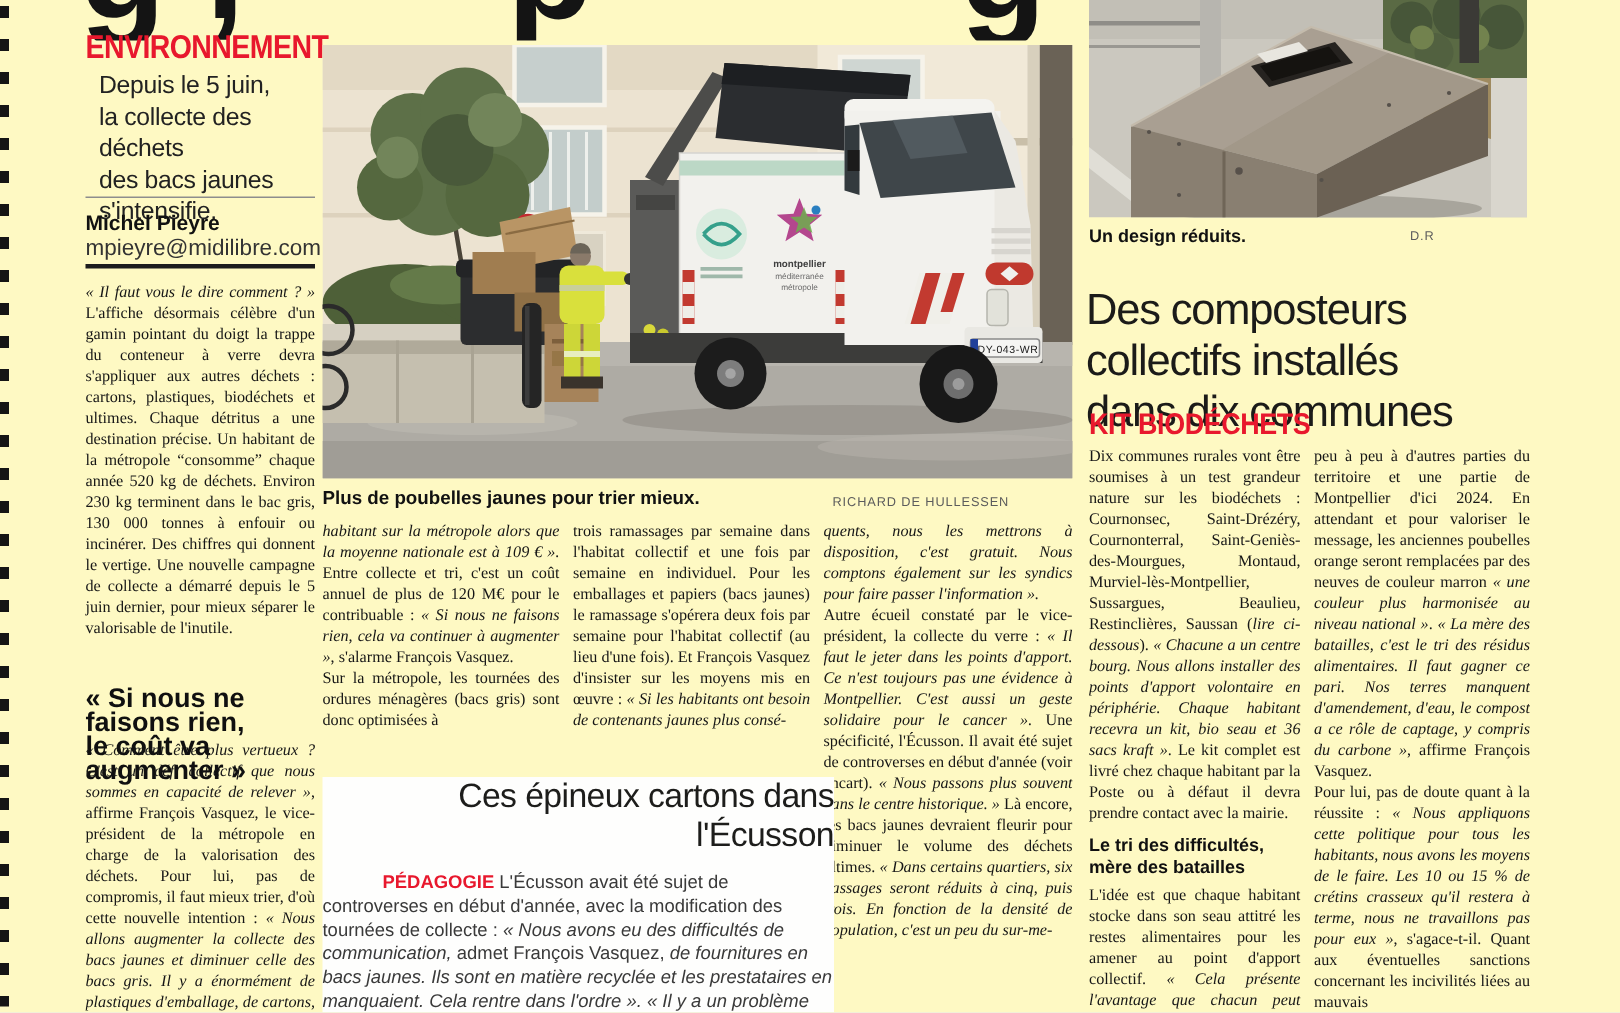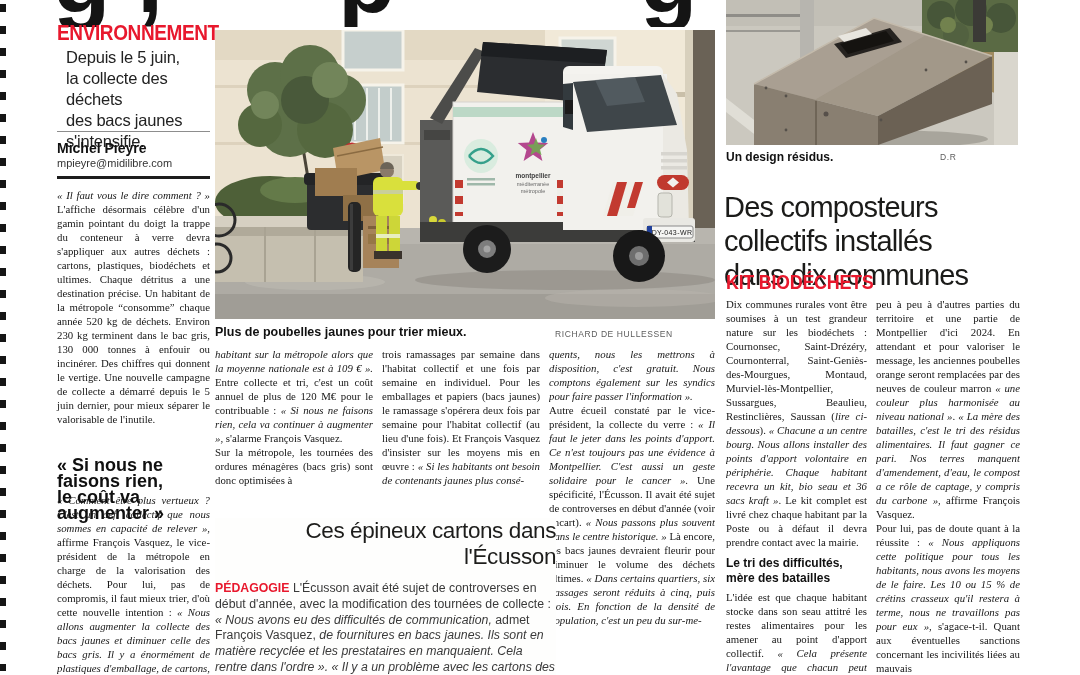--- a/index.html
+++ b/index.html
@@ -1,30 +1,30 @@
 <!DOCTYPE html>
 <html><head>
 <meta charset="utf-8">
 <style>
   html,body{margin:0;padding:0;background:#e9e9e9;}
-  .page{position:relative;width:1080px;height:675px;background:#ffffff;overflow:hidden;
+  .page{position:relative;width:1080px;height:675px;background:#fef9c3;overflow:hidden;
         font-family:"Liberation Sans",sans-serif;}
   .abs{position:absolute;}
   
   .serif{font-family:"Liberation Serif",serif;font-size:10.8px;line-height:14px;color:#161616;
          text-align:justify;white-space:pre-line;}
   .rich .it{font-style:italic;}
-  .rich .bd{font-weight:bold;}
+  .rich .bd{font-weight:bold;margin-left:40px;}
   .rich .red{color:#e8182d;}
   .sans{font-family:"Liberation Sans",sans-serif;}
   .kicker{font-weight:800;color:#e8182d;font-size:20px;letter-spacing:-0.4px;
           transform:scale(0.95,1.1);transform-origin:left top;white-space:nowrap;}
   .standfirst{font-size:16.5px;line-height:21px;color:#222;white-space:pre-line;letter-spacing:-0.2px;}
   .byline{font-weight:bold;font-size:14px;color:#111;}
-  .bymail{font-size:11px;color:#333;}
+  .bymail{font-size:15px;color:#333;}
   .rule-thin{height:1px;background:#8d8d8d;}
   .rule-thick{height:2.5px;background:#1c1c1c;}
   .subhead{font-weight:bold;font-size:18px;line-height:16px;color:#101010;white-space:pre-line;}
   .caption{font-weight:bold;font-size:12.5px;color:#111;}
   .credit{font-size:8.5px;color:#5c5c5c;letter-spacing:0.6px;text-align:left;}
   .boxtitle{font-size:22.5px;line-height:26px;color:#1d1d1b;letter-spacing:-0.4px;font-weight:400;text-align:right;}
   .boxbody{font-size:12.3px;line-height:15.8px;color:#3a3a3a;text-align:left;white-space:pre-line;}
   .rheadline{font-size:29px;line-height:34px;color:#1b1b19;letter-spacing:-0.8px;font-weight:400;white-space:pre-line;margin-top:23px;}
   .rkicker{font-weight:800;color:#e8182d;font-size:18.5px;letter-spacing:-0.3px;
            transform:scale(0.97,1.08);transform-origin:left top;white-space:nowrap;}
@@ -298,21 +298,21 @@
         <circle cx="40" cy="88" r="1.4" fill="#55504a"></circle>
           <circle cx="60" cy="96" r="1.4" fill="#55504a"></circle>
         <circle cx="200" cy="70" r="1.4" fill="#55504a"></circle>
           <circle cx="240" cy="62" r="1.4" fill="#55504a"></circle>
         <circle cx="155" cy="120" r="1.4" fill="#55504a"></circle>
           <circle cx="60" cy="130" r="1.4" fill="#55504a"></circle>
       </g>
     </svg>
   </div>
 
-  <div class="abs caption" style="left:726px;top:150px;font-size:12px;">Un design résidus.</div>
+  <div class="abs caption" style="left:726px;top:150px;font-size:12px;">Un design réduits.</div>
   <div class="abs credit" style="left:940px;top:152px;width:78px;">D.R</div>
 
   <div class="abs rheadline sans" style="left:724px;top:167px;width:305px;">Des composteurs
 collectifs installés
 dans dix communes</div>
 
   <div class="abs rkicker" style="left:726px;top:271px;">KIT BIODÉCHETS</div>
 
   <div class="abs clip" style="left:726px;top:297px;width:141px;height:378px;">
     <div class="serif rich"><span>Dix communes rurales vont être soumises à un test grandeur nature sur les biodéchets : Cournonsec, Saint-Drézéry, Cournonterral, Saint-Geniès-des-Mourgues, Montaud, Murviel-lès-Montpellier, Sussargues, Beaulieu, Restinclières, Saussan (</span><span class="it">lire ci-dessous</span><span>). </span><span class="it">« Chacune a un centre bourg. Nous allons installer des points d'apport volontaire en périphérie. Chaque habitant recevra un kit, bio seau et 36 sacs kraft »</span><span>. Le kit complet est livré chez chaque habitant par la Poste ou à défaut il devra prendre contact avec la mairie.</span></div>

